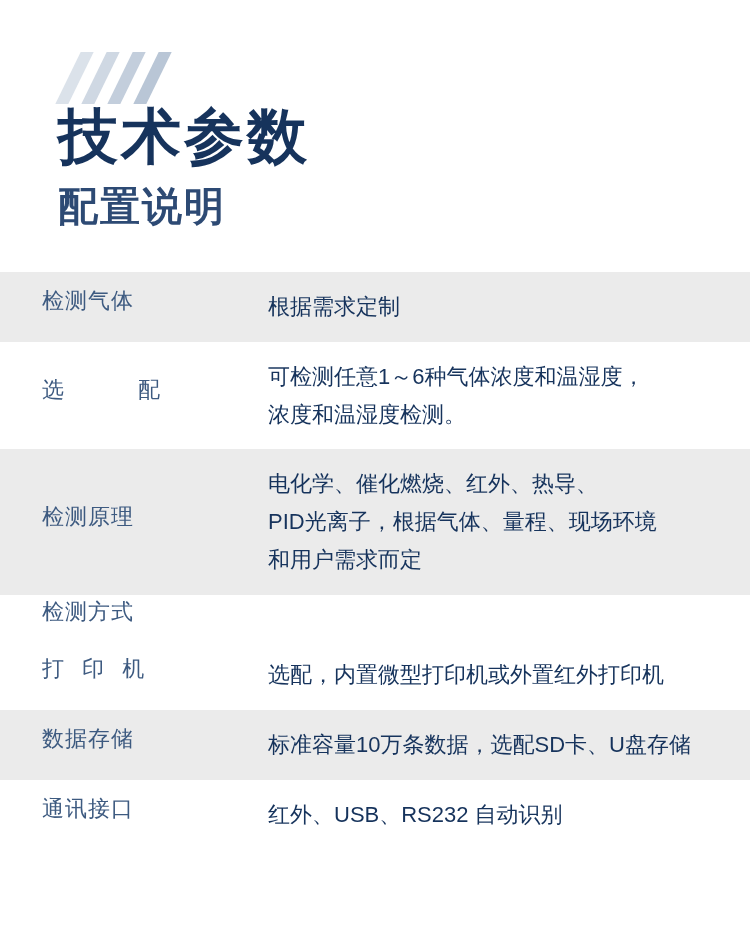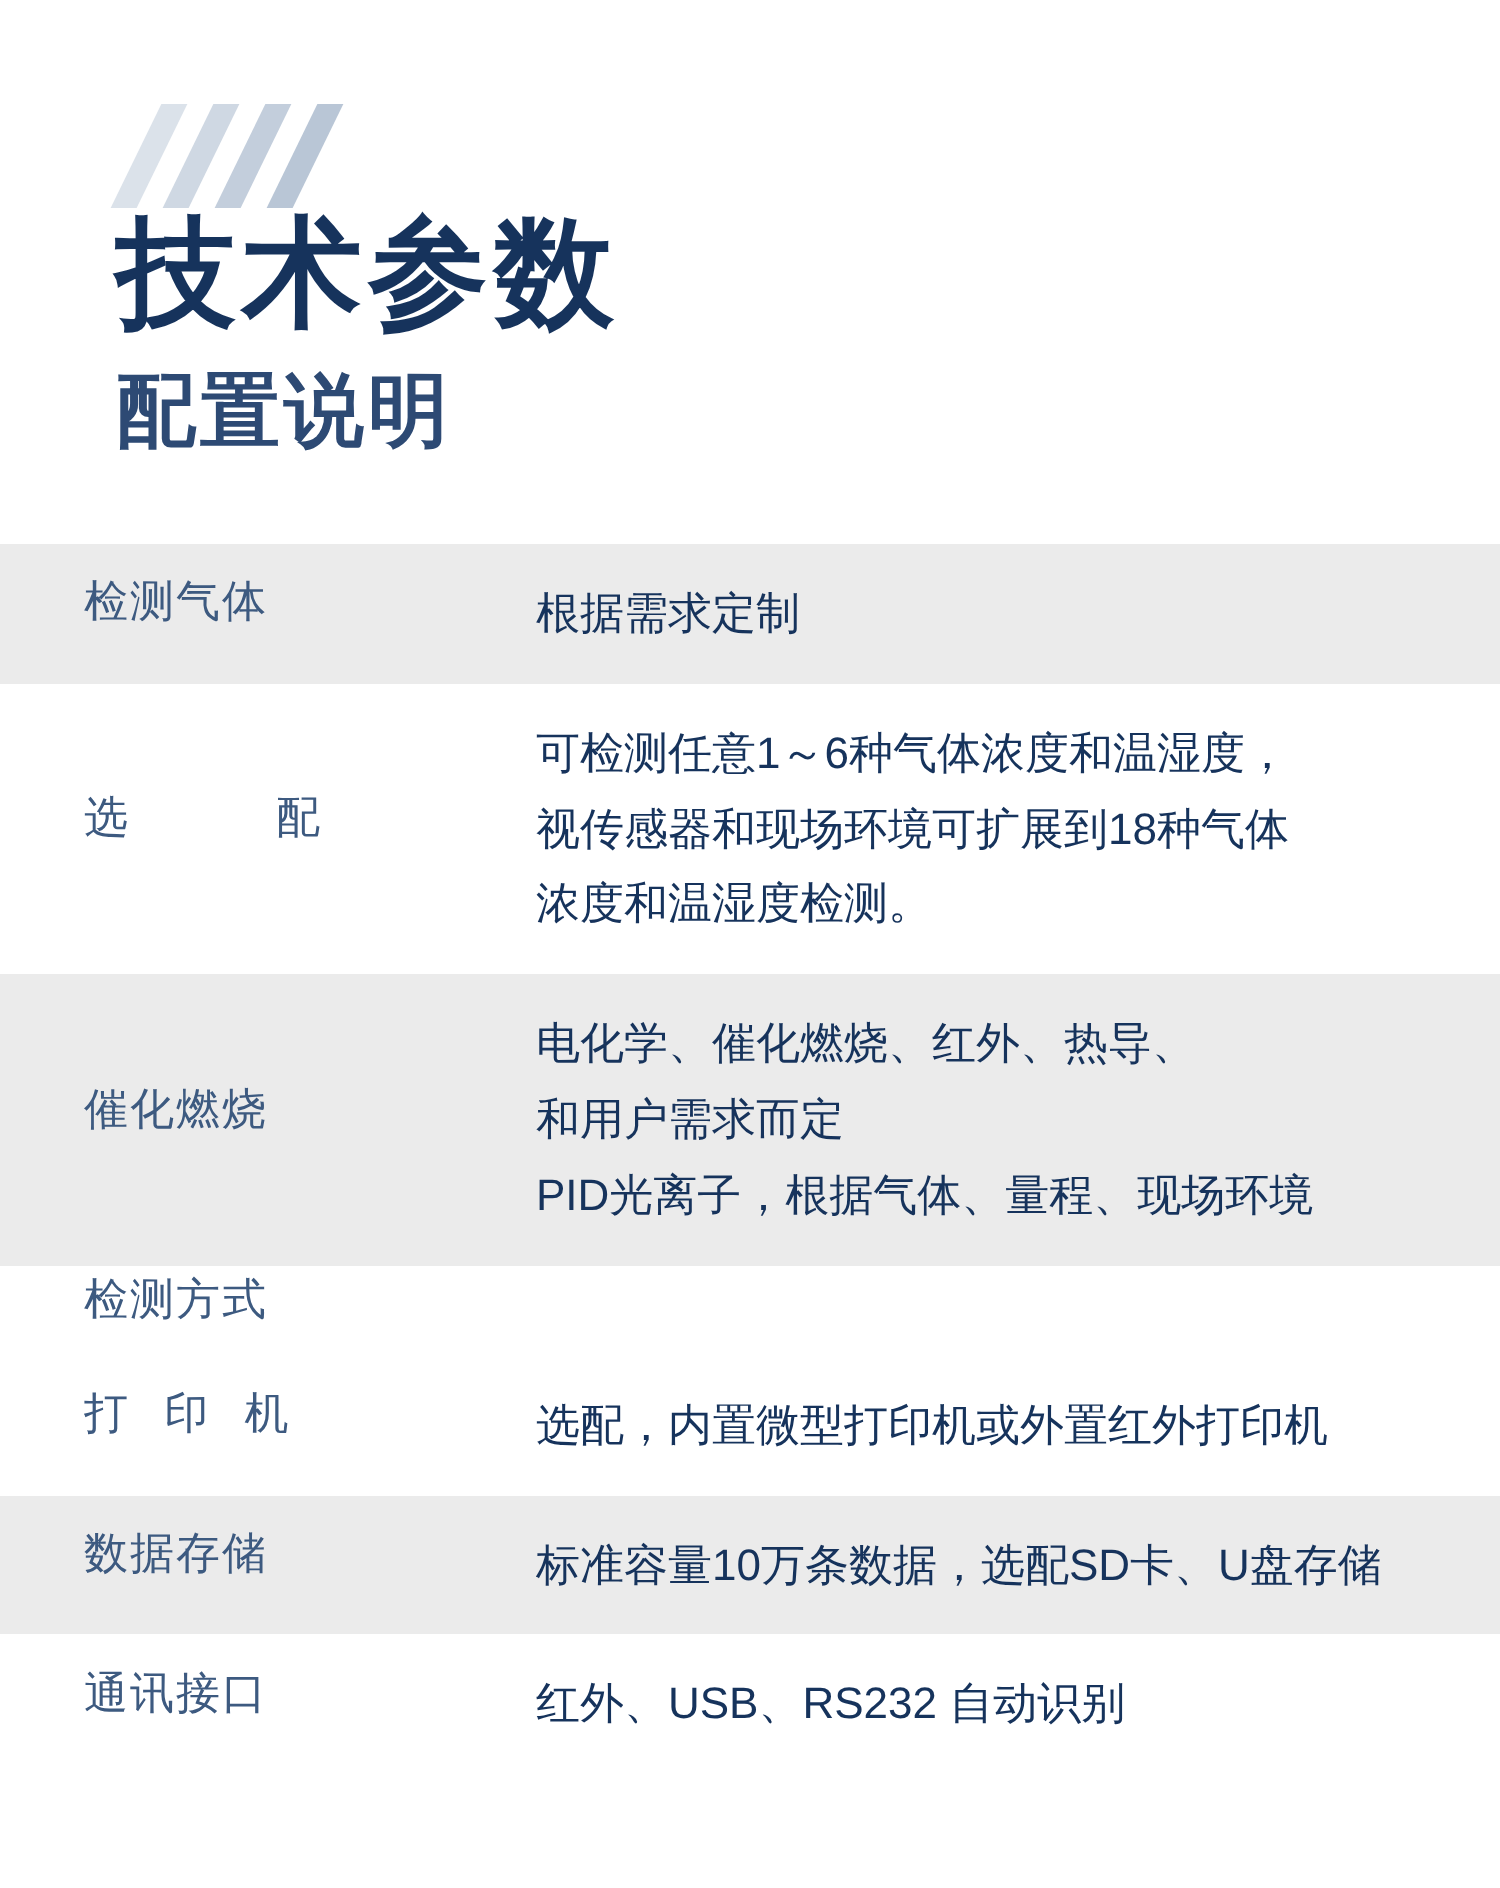--- a/index.html
+++ b/index.html
@@ -146,30 +146,29 @@
       <div class="spec-row alt">
         <div class="spec-label">检测气体</div>
         <div class="spec-value">
           <span class="line">根据需求定制</span>
         </div>
       </div>
       <div class="spec-row plain">
         <div class="spec-label spaced">选　　配</div>
         <div class="spec-value">
           <span class="line">可检测任意1～6种气体浓度和温湿度，</span>
-          <span class="line">视传感器和现场环境可扩展到18种气体</span>
           <span class="line">浓度和温湿度检测。</span>
         </div>
       </div>
       <div class="spec-row alt">
-        <div class="spec-label">催化燃烧</div>
+        <div class="spec-label">检测原理</div>
         <div class="spec-value">
           <span class="line">电化学、催化燃烧、红外、热导、</span>
+          <span class="line">PID光离子，根据气体、量程、现场环境</span>
           <span class="line">和用户需求而定</span>
-          <span class="line">PID光离子，根据气体、量程、现场环境</span>
         </div>
       </div>
       <div class="spec-row plain">
         <div class="spec-label">检测方式</div>
       </div>
       <div class="spec-row plain">
         <div class="spec-label spaced2">打 印 机</div>
         <div class="spec-value">
           <span class="line">选配，内置微型打印机或外置红外打印机</span>
         </div>

